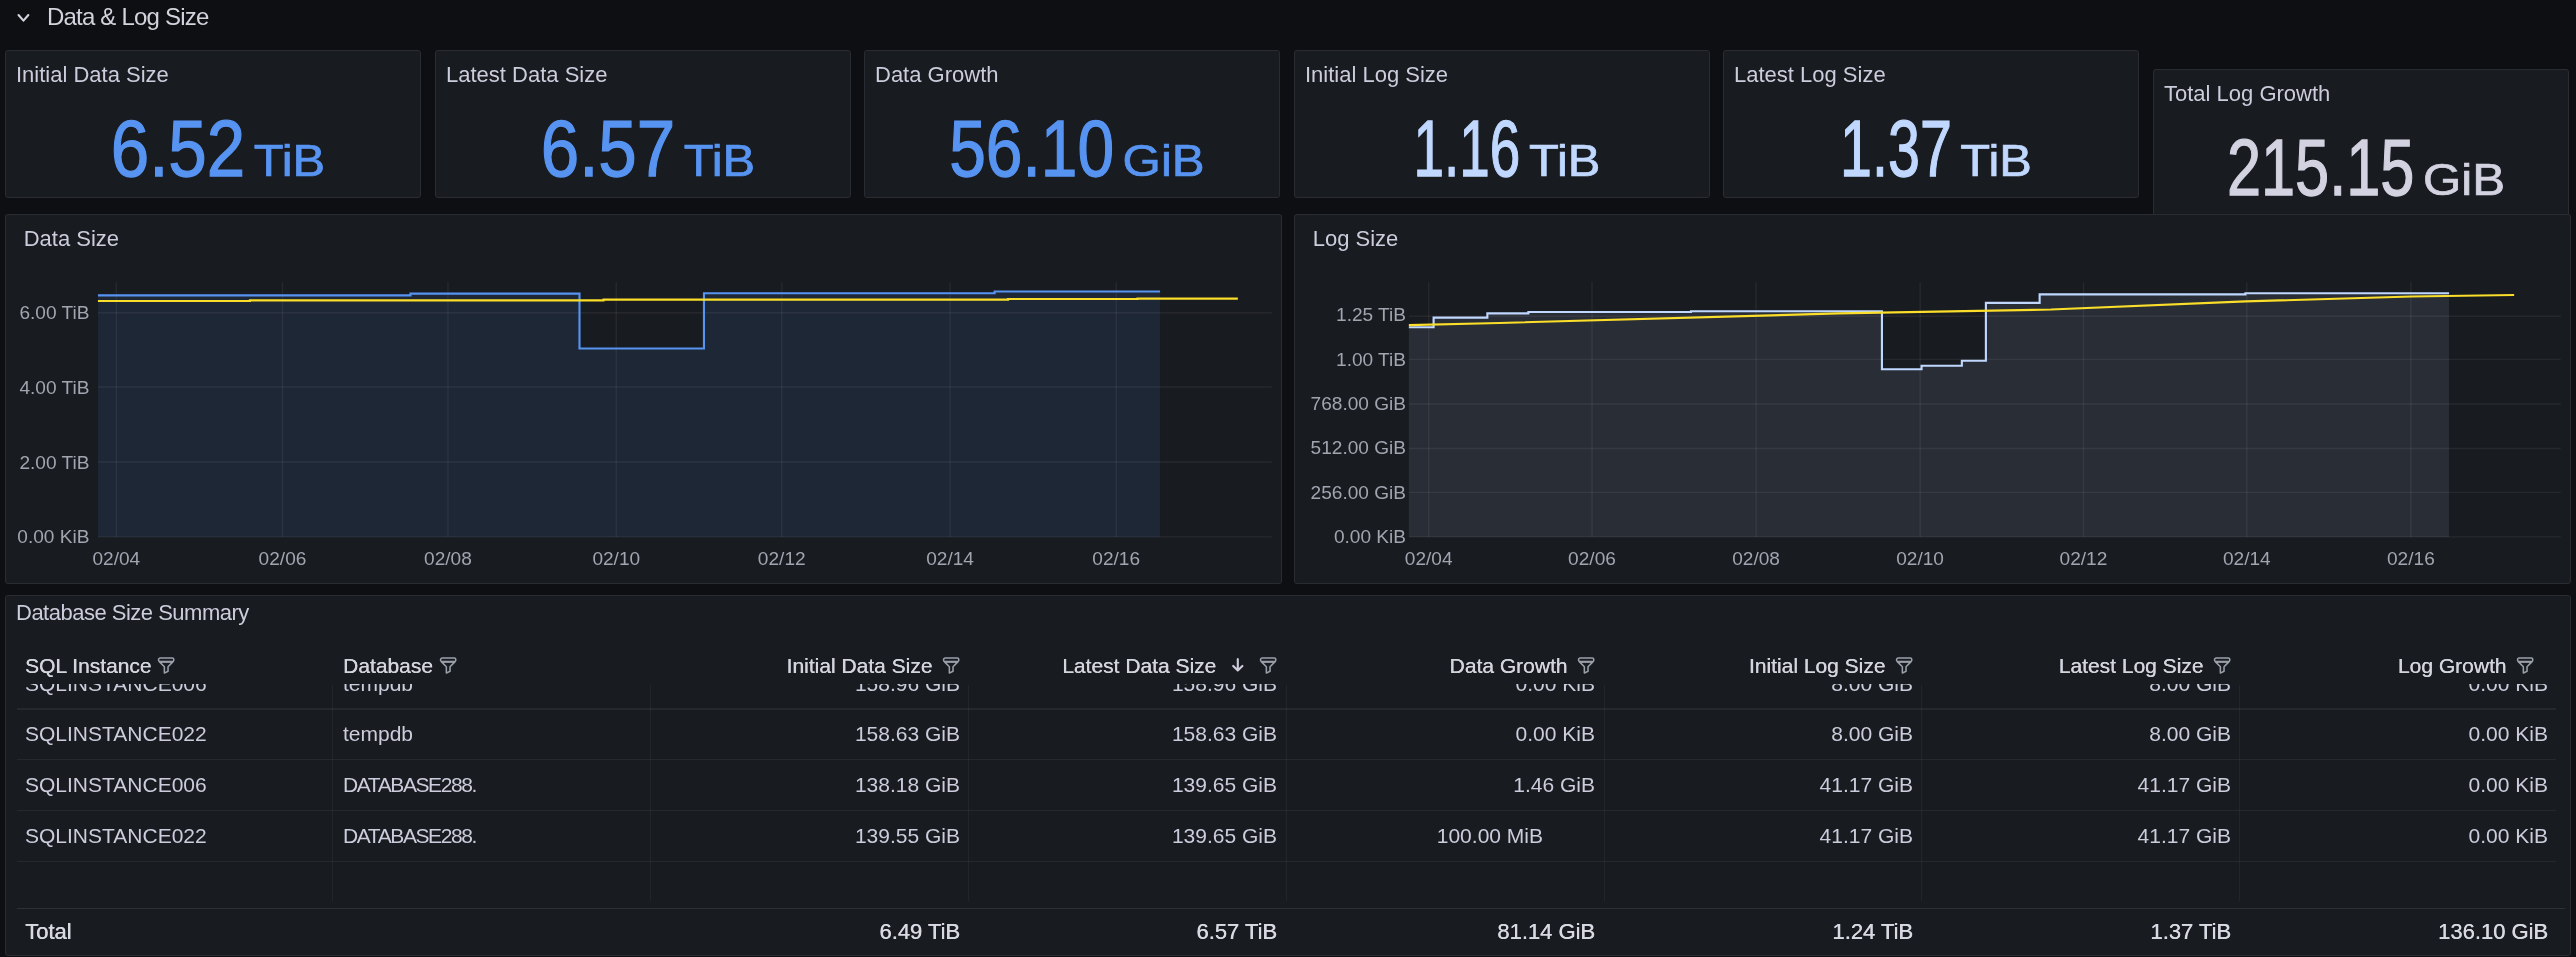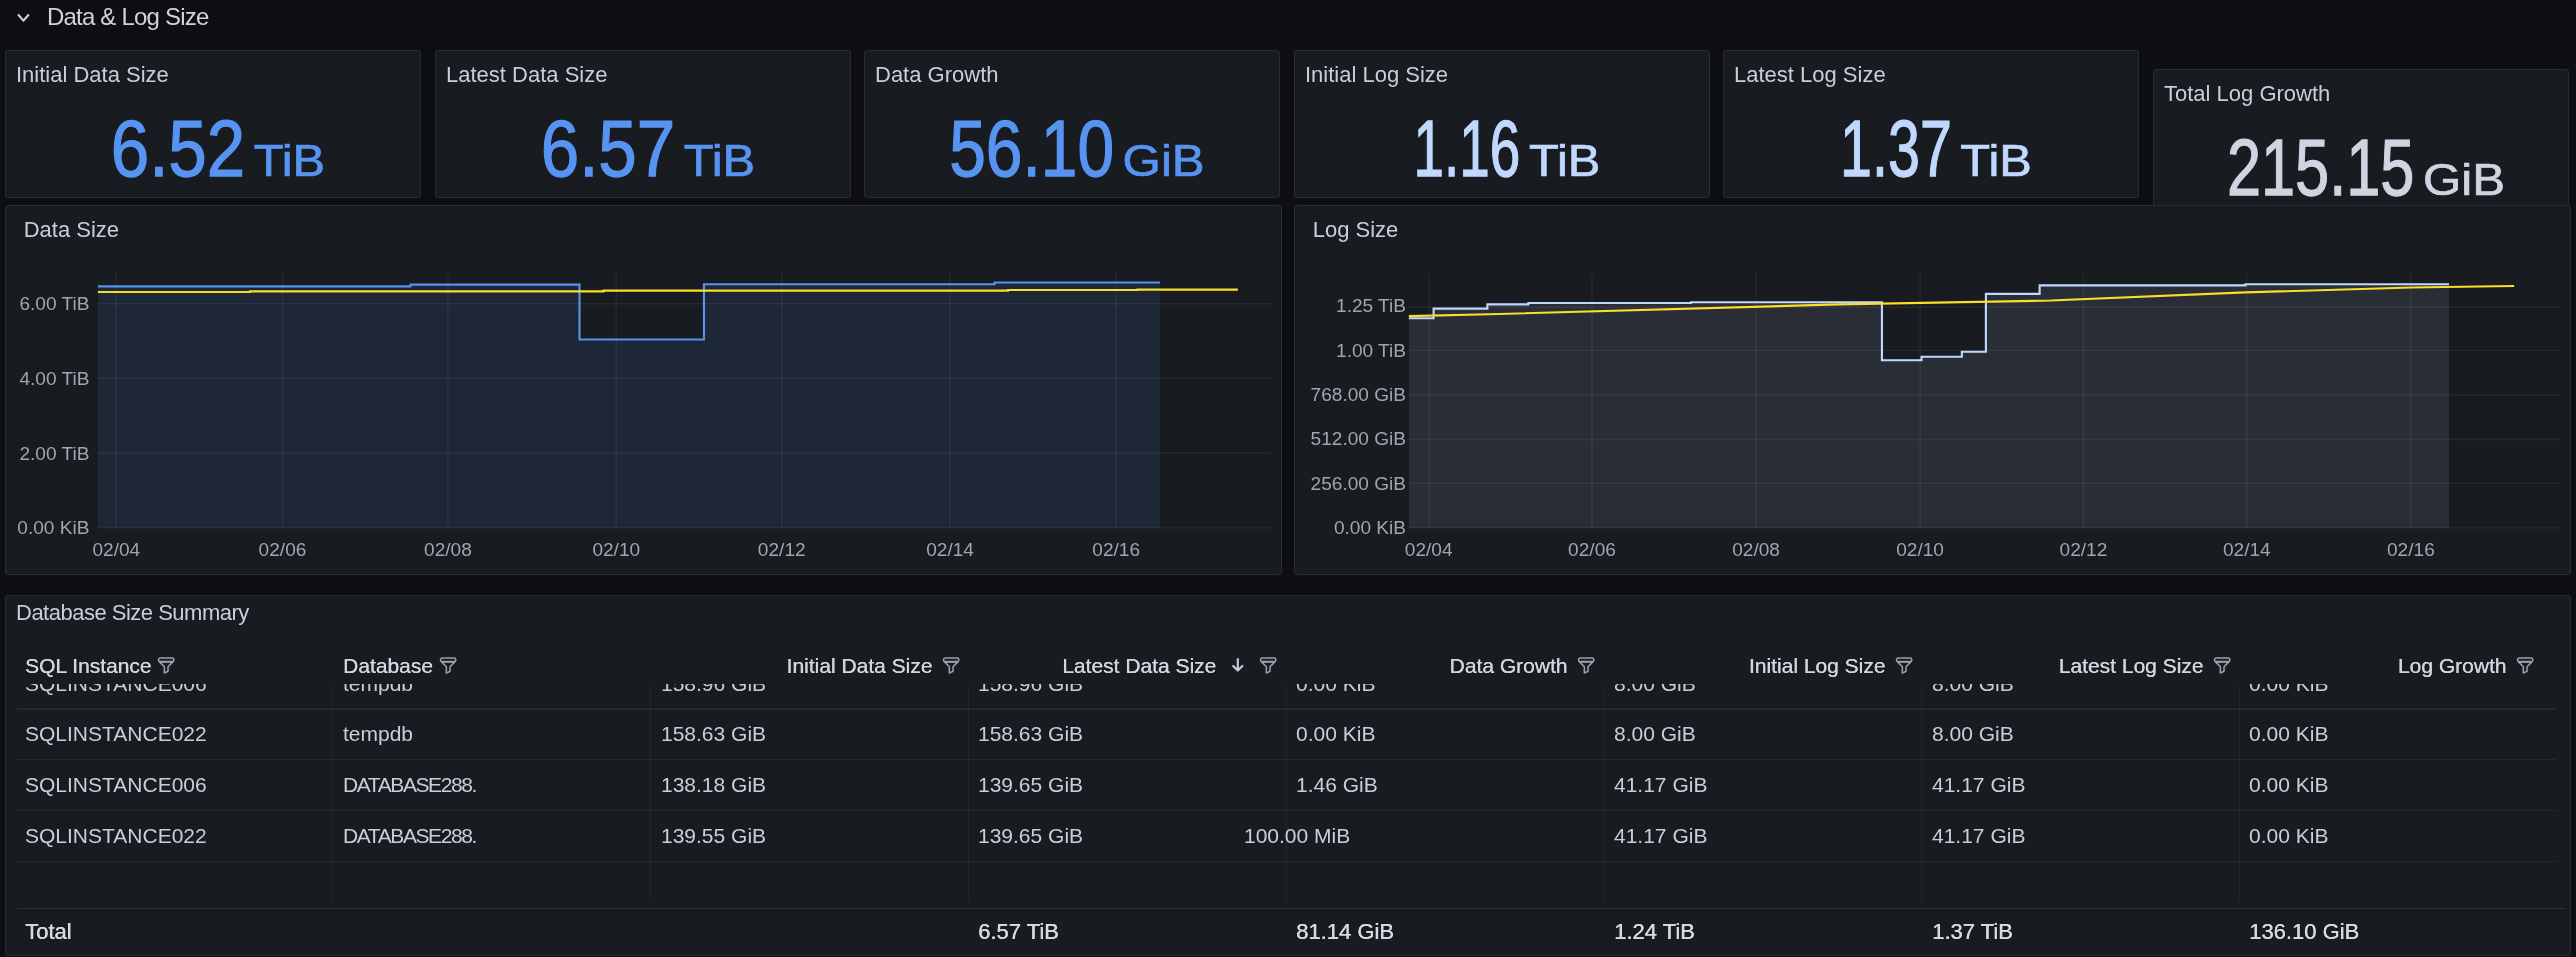--- a/index.html
+++ b/index.html
@@ -5,39 +5,39 @@
   * { margin:0; padding:0; box-sizing:border-box; }
   html,body { width:2576px; height:958px; background:#0e0f13; font-family:"Liberation Sans",sans-serif; overflow:hidden; }
   .panel { position:absolute; background:#181b20; border:1.4px solid #2a2c33; border-radius:2.8px; }
   .ptitle { position:absolute; left:10px; top:10px; font-size:22px; font-weight:500; color:#ccccdc; line-height:28px; white-space:nowrap; }
   
   .sechdr { position:absolute; left:0px; top:0px; height:35px; color:#d2d3dd; }
   .sechdr .lbl { position:absolute; left:47px; top:1.4px; font-size:24px; font-weight:500; line-height:31px; letter-spacing:-0.8px; white-space:nowrap; }
   
   .stat { top:50px; width:416px; height:148px; }
   
-  .chart { top:205px; width:1277px; height:370px; }
+  .chart { top:214px; width:1277px; height:370px; }
   .chart svg { position:absolute; left:0; top:0; }
   .axisy { font-size:27px; fill:#a2a5b0; }
   .axisx { font-size:27px; fill:#a2a5b0; }
   
   .tbl { left:5px; top:595px; width:2566px; height:361px; }
   .thead { position:absolute; top:56px; left:0; right:0; height:27px; }
   .th { position:absolute; font-size:21px; font-weight:400; text-shadow:0.3px 0 currentColor; color:#d3d4de; line-height:27px; white-space:nowrap; }
   .th svg { vertical-align:-2.8px; }
   .tviewport { position:absolute; top:88px; left:0; right:0; height:216px; overflow:hidden; }
   .trow { position:absolute; left:0; right:0; height:51px; font-size:21px; color:#ccccdc; }
   .rsep { position:absolute; left:10.6px; right:14px; bottom:0; height:1.4px; background:rgba(204,204,220,0.08); }
   .lsn { letter-spacing:-1.4px; }
   .td { position:absolute; line-height:49px; white-space:nowrap; }
   .vsep { position:absolute; width:1.4px; background:rgba(204,204,220,0.06); top:89px; height:216px; }
   .tfoot { position:absolute; left:0; right:0; top:312px; height:55px; font-size:22px; font-weight:400; text-shadow:0.4px 0 currentColor; color:#d8d9e3; }
   .tfoot .topline { position:absolute; left:10.6px; right:5px; top:0; height:1.4px; background:rgba(204,204,220,0.12); }
   .tfoot .td { line-height:48px; }
-  .td.num { }
+  .td.num { text-align:right; }
   .th.num { display:flex; justify-content:flex-end; align-items:center; gap:9.2px; }
   .th svg, .td svg { flex:0 0 auto; }
 </style>
 </head>
 <body>
 
 <div class="sechdr">
   <svg width="49" height="35" viewBox="0 0 70 50" style="position:absolute;left:0;top:0">
       <polyline points="26.5,21.5 33.5,29.5 40.5,21.5" fill="none" stroke="#d2d3dd" stroke-width="3" stroke-linecap="round" stroke-linejoin="round"></polyline>
     </svg>
@@ -273,20 +273,21 @@
   <div class="vsep" style="left:326px;"></div>
   <div class="vsep" style="left:644px;"></div>
   <div class="vsep" style="left:962px;"></div>
   <div class="vsep" style="left:1280px;"></div>
   <div class="vsep" style="left:1598px;"></div>
   <div class="vsep" style="left:1915px;"></div>
   <div class="vsep" style="left:2233px;"></div>
   <div class="tfoot">
       <div class="topline"></div>
     <div class="td" style="left:19px;">Total</div>
+    <div class="td num" style="left:655px;width:299px;">6.49 TiB</div>
     <div class="td num" style="left:972px;width:299px;">6.57 TiB</div>
     <div class="td num" style="left:1290px;width:299px;">81.14 GiB</div>
     <div class="td num" style="left:1608px;width:299px;">1.24 TiB</div>
     <div class="td num" style="left:1926px;width:299px;">1.37 TiB</div>
     <div class="td num" style="left:2243px;width:299px;">136.10 GiB</div>
   </div>
 </div>
 
 
 </body></html>

